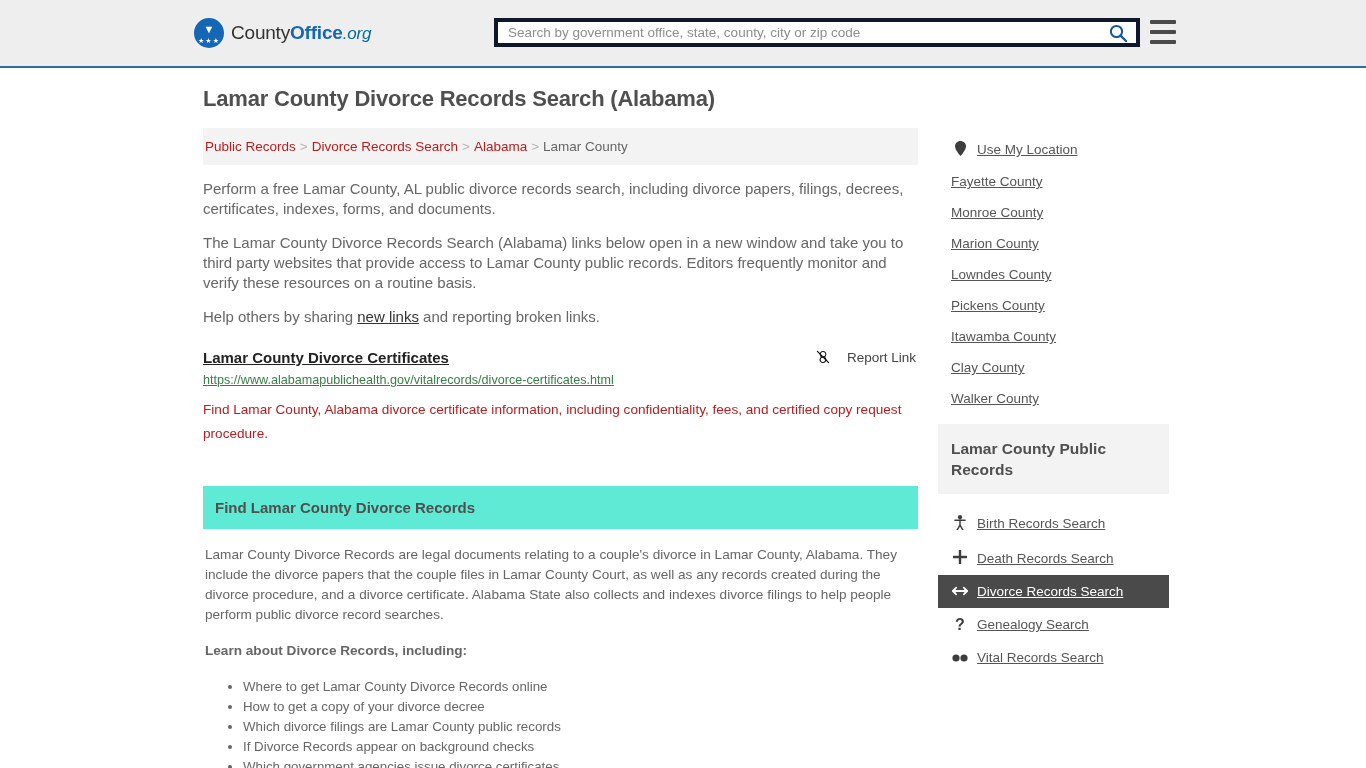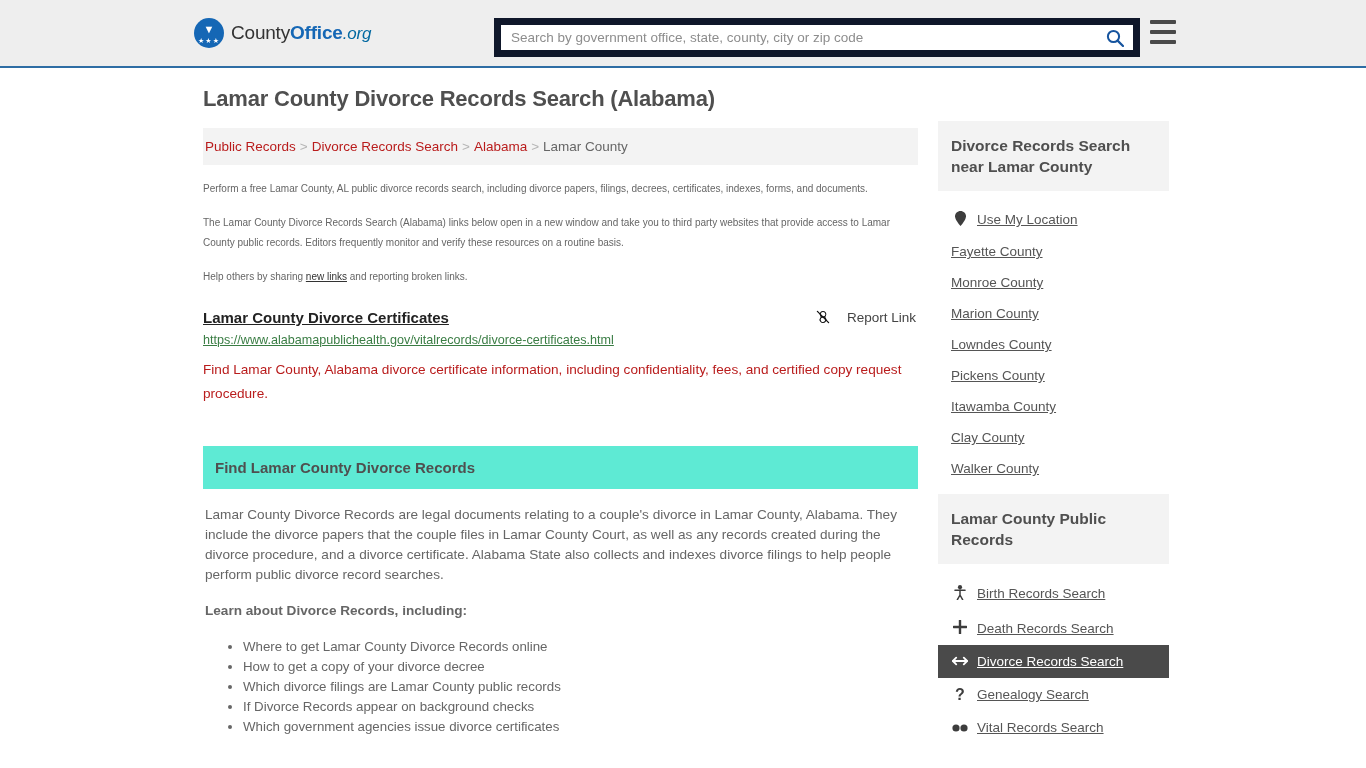--- a/index.html
+++ b/index.html
@@ -65,23 +65,23 @@
   }
   .logo-text .t1 { color: #333333; }
   .logo-text .t2 { color: #1567b5; font-weight: bold; }
   .logo-text .t3 { color: #0369a1; font-size: 17px; font-style: italic; }
 
   .search-wrap {
     position: absolute;
     left: 494px;
     top: 18px;
     width: 646px;
-    height: 39px;
+    height: 29px;
     background: #ffffff;
-    border: 7px solid #0f172a;
+    border: 4px solid #0f172a;
     box-sizing: border-box;
     display: flex;
   }
   .search-input {
     border: 0;
     outline: 0;
     background: transparent;
     flex: 1 1 auto;
     height: 100%;
     padding: 0 10px;
@@ -159,21 +159,21 @@
     color: #b91c1c;
     text-decoration: none;
   }
   .breadcrumb .sep {
     color: #b5b5b5;
     margin: 0 4px;
   }
   .breadcrumb .current { color: #666666; }
 
   p.body-text {
-    font-size: 10px;
+    font-size: 15px;
     line-height: 20px;
     color: #666666;
     margin: 0 0 14px 0;
   }
   p.body-text a {
     color: #333333;
     text-decoration: underline;
   }
 
   
@@ -377,23 +377,20 @@
         <li>Which divorce filings are Lamar County public records</li>
         <li>If Divorce Records appear on background checks</li>
         <li>Which government agencies issue divorce certificates</li>
       </ul>
     </div>
   </main>
 
   <aside class="sidebar">
 
     <section class="side-panel">
-      <div class="side-head">
-        <h3>Divorce Records Search near Lamar County</h3>
-      </div>
       <ul class="side-list plain">
         <li>
           <span class="ico">
             <svg width="11" height="15" viewBox="0 0 11 15">
                 <path d="M5.5 0 C2.5 0 0 2.4 0 5.3 C0 9.2 5.5 15 5.5 15 C5.5 15 11 9.2 11 5.3 C11 2.4 8.5 0 5.5 0 Z" fill="#3d3d3d"></path>
               </svg>
           </span>
           <a href="#">Use My Location</a>
         </li>
         <li>

